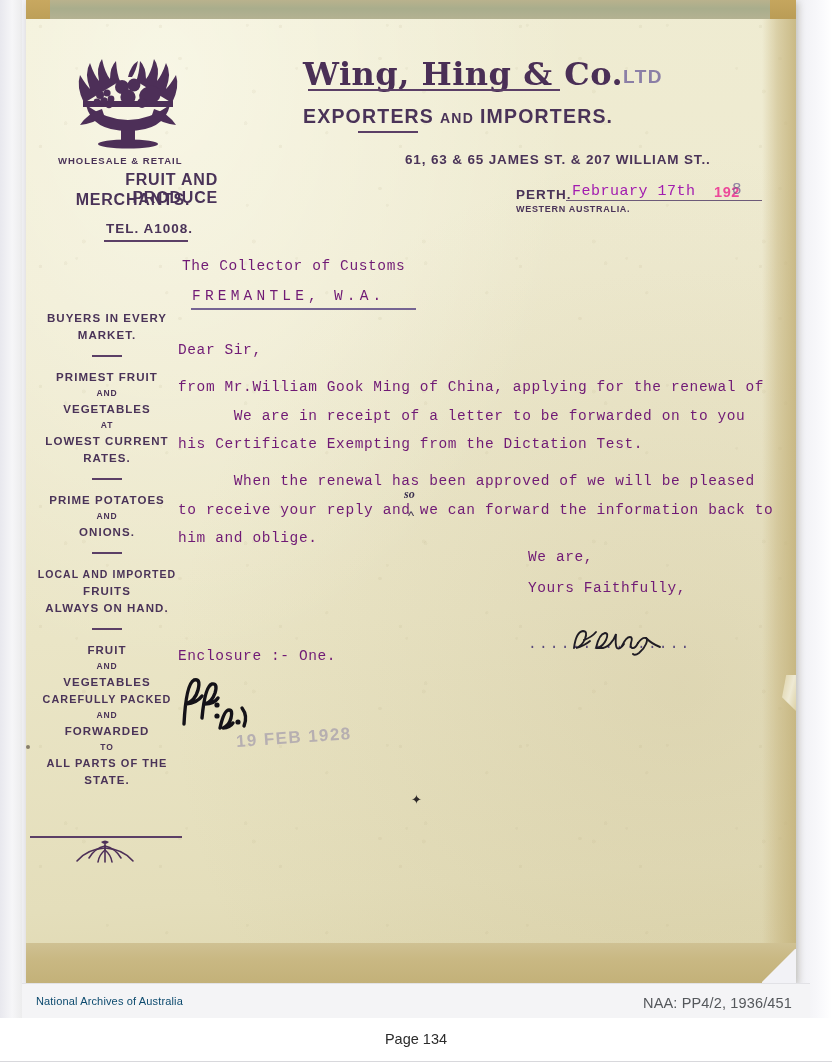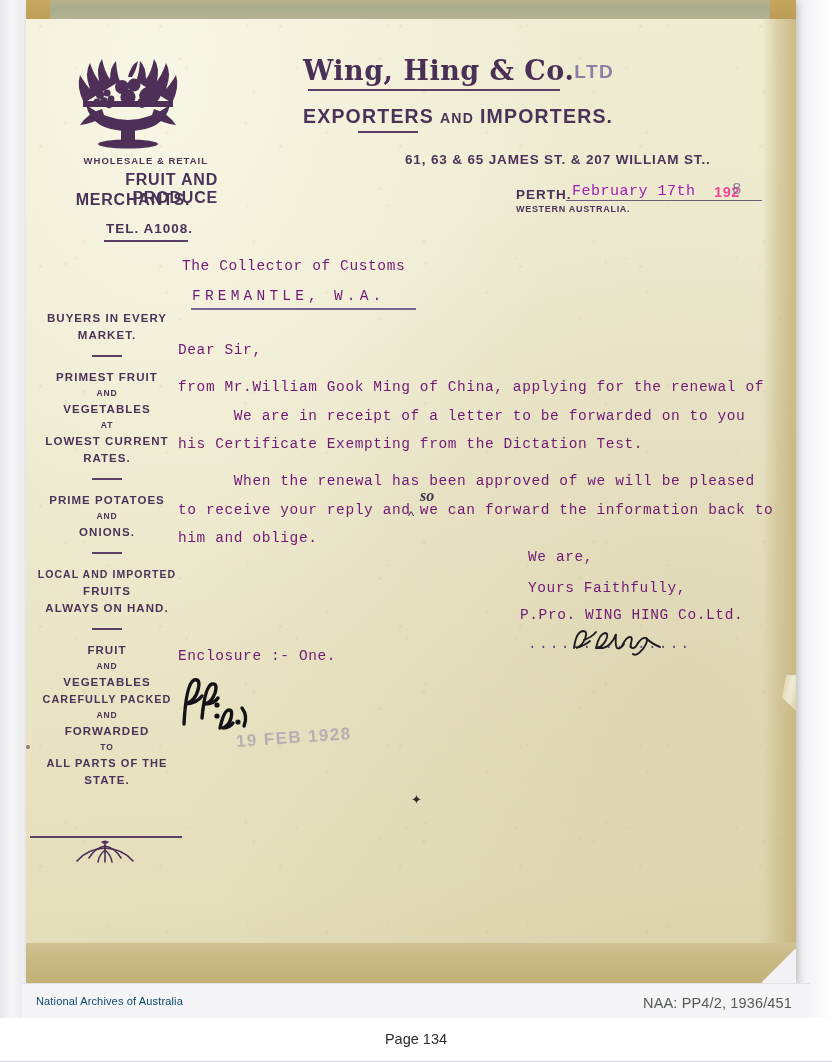--- a/index.html
+++ b/index.html
@@ -131,21 +131,21 @@
     font-family: "DejaVu Serif", serif;
     font-weight: bold;
     font-size: 27px;
     letter-spacing: 0px;
     white-space: nowrap;
   }
   .company-name .blackletter {
     font-family: "DejaVu Serif", serif;
     font-style: normal;
     font-weight: bold;
-    font-size: 27px;
+    font-size: 32px;
     letter-spacing: .5px;
   }
   .company-name .ltd-stamp {
     color: #8b7fa6;
     font-family: "Liberation Sans", sans-serif;
     font-weight: bold;
     font-size: 19px;
     letter-spacing: 1.4px;
     position: relative; top: -2px;
   }
@@ -273,24 +273,23 @@
   .para { position: absolute; left: 178px; width: 600px; }
   .para .l { display: block; line-height: 28.5px; }
 
   .p1 { top: 373px; }
   .p2 { top: 467px; }
 
   .insert-so {
     position: absolute; left: 404px; top: 487px;
     font-family: "Liberation Serif", serif;
     font-style: italic;
-    font-size: 16px;
+    font-size: 12px;
     color: #3b3050;
     font-weight: bold;
-    margin-left: 16px;
   }
   .insert-caret {
     position: absolute; left: 408px; top: 508px;
     font-family: "Liberation Sans", sans-serif;
     font-size: 13px;
     color: #3b3050;
   }
 
   .sig-block { position: absolute; left: 528px; top: 542px; }
   .sig-block .l { display: block; line-height: 31px; }
@@ -441,21 +440,21 @@
   <div class="perth-label printed smallcaps">Perth.</div>
   <div class="wa-label printed smallcaps">Western Australia.</div>
   <div class="date-rule"></div>
   <div class="date-text">February 17th</div>
   <div class="year-text">192</div>
   <div class="year-typed">8</div>
 
   <div class="tel printed smallcaps">Tel. A1008.</div>
   <div class="tel-rule"></div>
 
-  <div class="printed smallcaps" style="position:absolute;left:58px;top:155px;width:150px;text-align:right;font-size:9.5px;letter-spacing:1px;">Wholesale &amp; Retail</div>
+  <div class="printed smallcaps" style="position:absolute;left:58px;top:155px;width:150px;text-align:left;font-size:9.5px;letter-spacing:1px;">Wholesale &amp; Retail</div>
   <div class="printed smallcaps" style="position:absolute;left:48px;top:171px;width:170px;text-align:right;font-size:16px;letter-spacing:.8px;">Fruit and Produce</div>
   <div class="printed smallcaps" style="position:absolute;left:48px;top:191px;width:170px;text-align:center;font-size:16px;letter-spacing:.8px;">Merchants.</div>
 
   <div class="sidebar">
 
     <div class="sb-block">
       <div class="sb-line printed smallcaps">Buyers in Every</div>
       <div class="sb-line printed smallcaps">Market.</div>
     </div>
     <div class="sb-rule"></div>
@@ -530,21 +529,20 @@
     <span class="l typed">him and oblige.</span>
   </div>
 
   <div class="insert-so">so</div>
   <div class="insert-caret">^</div>
 
   <div class="sig-block">
     <span class="l typed">We are,</span>
     <span class="l typed">Yours Faithfully,</span>
   </div>
-  <div class="sig-pro typed">P.Pro. WING HING Co.Ltd.</div>
   <div class="sig-dots">...............</div>
 
   <svg class="signature" viewBox="0 0 130 30">
     <g fill="none" stroke="#1f1c24" stroke-width="1.9" stroke-linecap="round">
       <path d="M4 22 q2 -16 9 -17 q5 0 2 8 q-3 7 -9 9 q8 -2 14 -7"></path>
       <path d="M14 14 q8 -3 12 -8"></path>
       <path d="M26 22 q3 -14 9 -15 q4 0 1 7 q-3 6 -8 8 q7 1 12 -4 q4 -4 6 -10 q-1 12 1 14 q3 2 7 -4"></path>
       <path d="M52 20 q4 -9 8 -9 q3 0 1 6 q-1 4 1 5 q3 1 6 -5"></path>
       <path d="M68 17 q4 -6 8 -5 q2 1 0 6 q-2 5 -7 9 q-4 3 -6 1"></path>
       <path d="M76 12 q6 6 14 9"></path>

